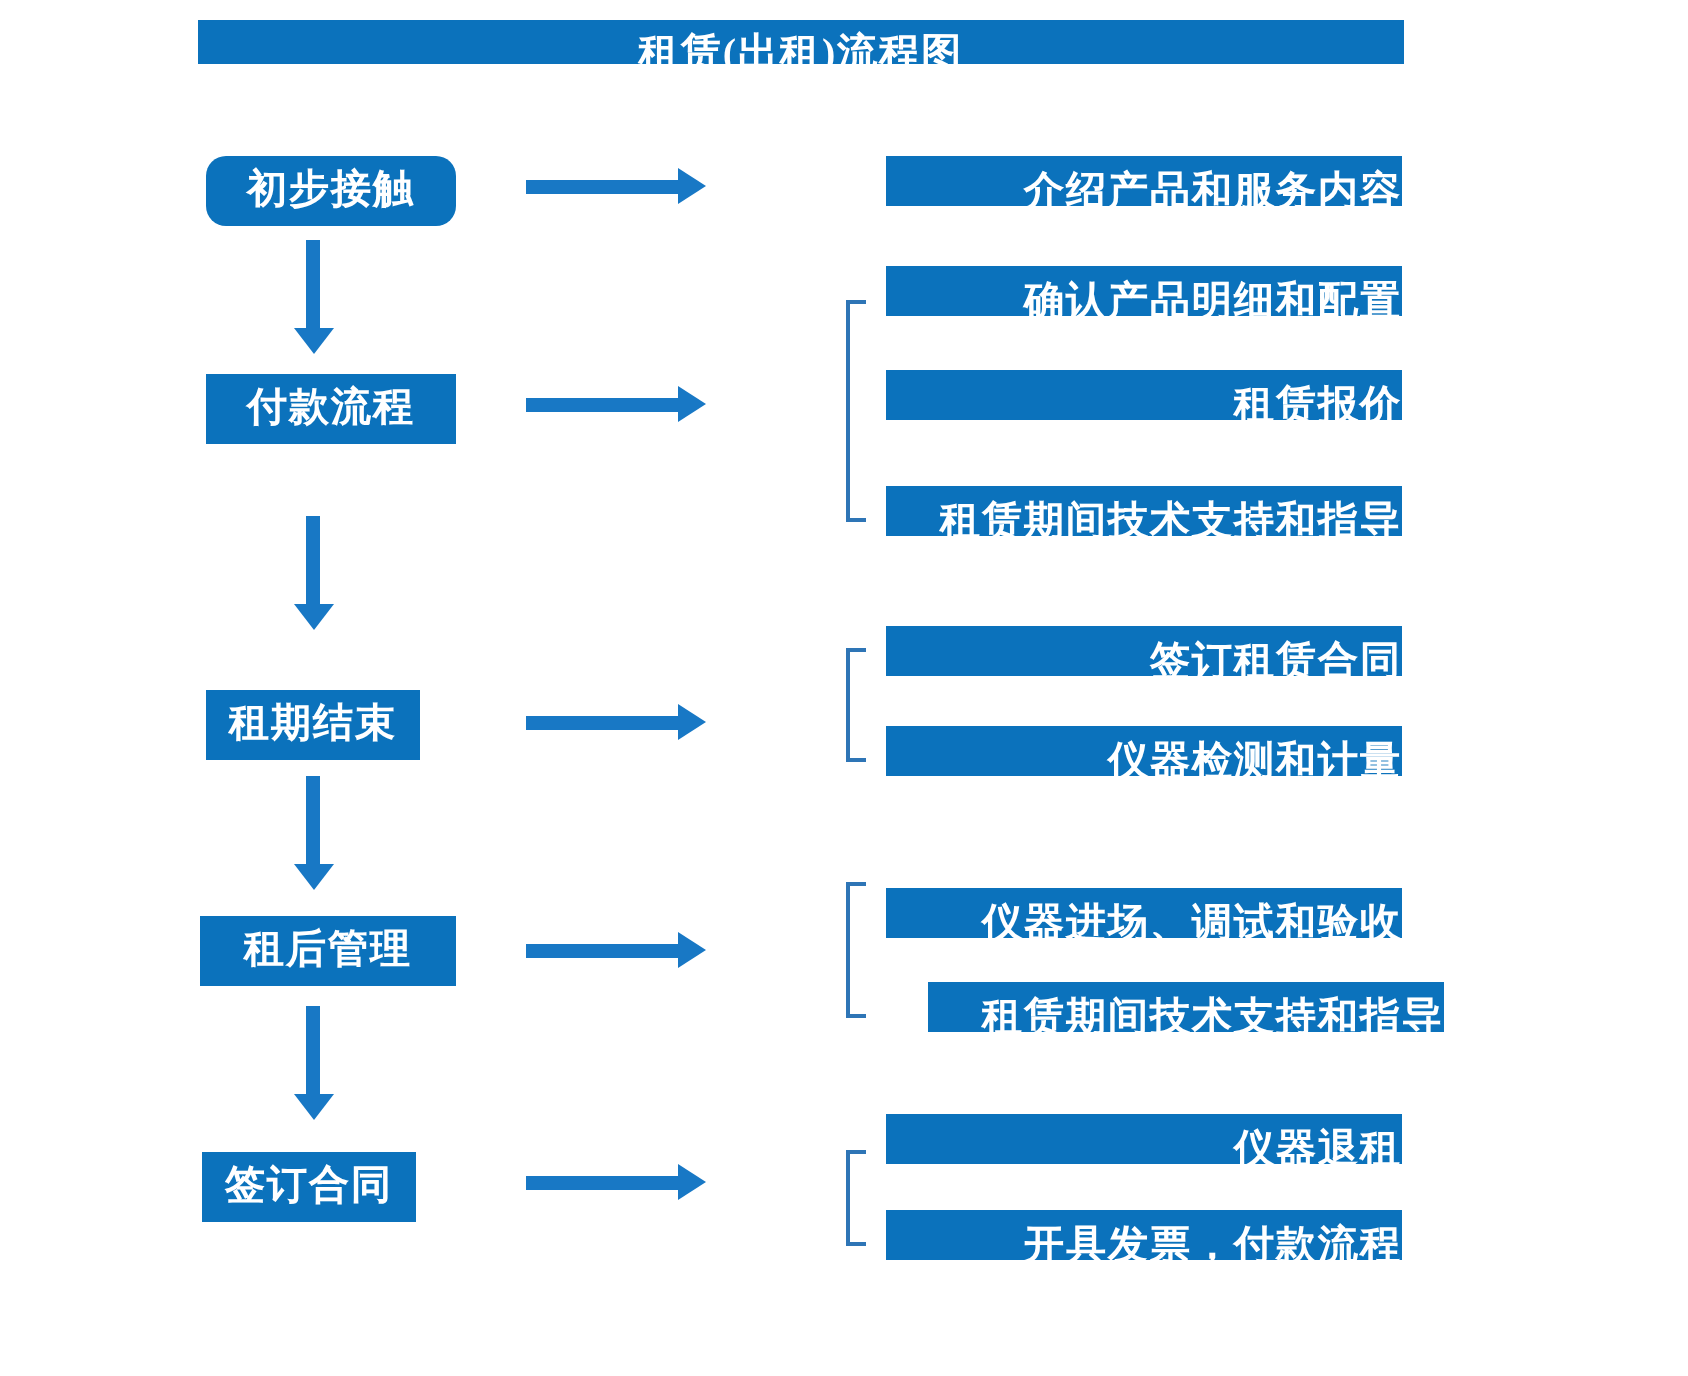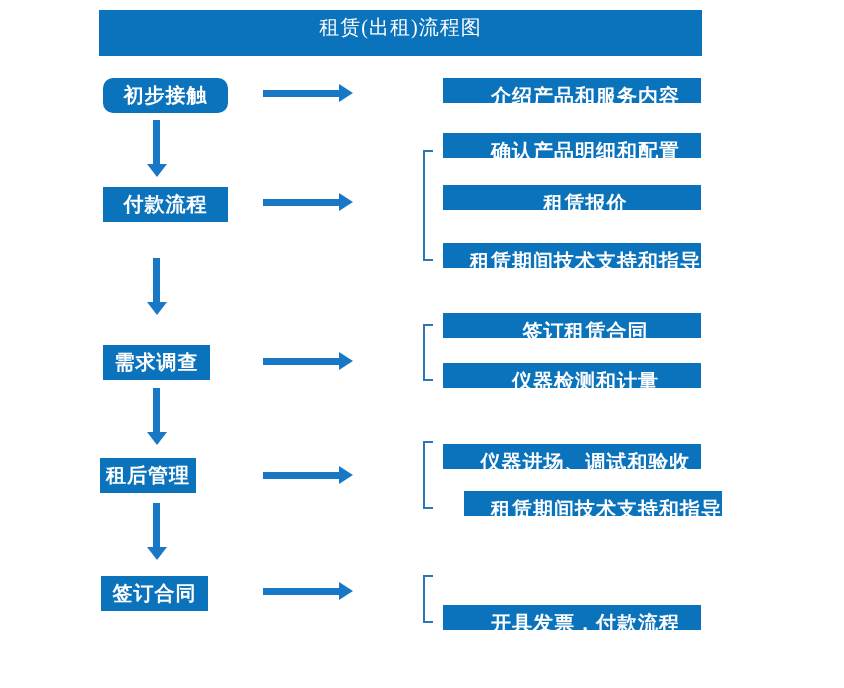--- a/index.html
+++ b/index.html
@@ -11,25 +11,25 @@
     position: relative;
     width: 844px;
     height: 688px;
     background: var(--background, #ffffff);
     font-family: "Liberation Serif", "DejaVu Serif", serif;
     overflow: hidden;
   }
   .title-bar {
     position: absolute;
     left: 99px; top: 10px;
-    width: 603px; height: 46px;
+    width: 603px; height: 22px;
     background: var(--primary, #0B72BC);
     color: var(--box_text, #ffffff);
     font-size: 20px;
-    font-weight: normal;
+    font-weight: bold;
     line-height: 35px;
     text-align: center;
     letter-spacing: 1px;
   }
   .box {
     position: absolute;
     background: var(--primary, #0B72BC);
     color: var(--box_text, #ffffff);
     font-size: 20px;
     font-weight: bold;
@@ -42,21 +42,21 @@
     height: 35px;
     line-height: 35px;
   }
   .detail {
     left: 443px;
     width: 258px;
     height: 25px;
     line-height: 36px;
     padding-left: 27px;
     box-sizing: border-box;
-    text-align: center;
+    text-align: right;
   }
   
   .h-arrow {
     position: absolute;
     left: 263px;
     width: 90px;
     height: 18px;
   }
   .h-arrow .shaft {
     position: absolute;
@@ -106,22 +106,22 @@
 </style>
 </head>
 <body>
 
 <div class="canvas">
 
   <div class="title-bar">租赁(出租)流程图</div>
 
   <div class="box step" style="left:103px; top:78px;  width:125px;border-radius:10px;">初步接触</div>
   <div class="box step" style="left:103px; top:187px; width:125px;">付款流程</div>
-  <div class="box step" style="left:103px; top:345px; width:107px;">需求调查</div>
-  <div class="box step" style="left:100px; top:458px; width:96px;">租后管理</div>
+  <div class="box step" style="left:103px; top:345px; width:107px;">租期结束</div>
+  <div class="box step" style="left:100px; top:458px; width:128px;">租后管理</div>
   <div class="box step" style="left:101px; top:576px; width:107px;">签订合同</div>
 
   <div class="v-arrow" style="top:120px; height:57px;">
     <div class="shaft"></div>
     <div class="head"></div>
   </div>
   <div class="v-arrow" style="top:258px; height:57px;">
     <div class="shaft"></div>
     <div class="head"></div>
   </div>
@@ -161,15 +161,16 @@
   <div class="bracket" style="top:575px; height:48px;"></div>
 
   <div class="box detail" style="top:78px;">介绍产品和服务内容</div>
   <div class="box detail" style="top:133px;">确认产品明细和配置</div>
   <div class="box detail" style="top:185px;">租赁报价</div>
   <div class="box detail" style="top:243px;">租赁期间技术支持和指导</div>
   <div class="box detail" style="top:313px;">签订租赁合同</div>
   <div class="box detail" style="top:363px;">仪器检测和计量</div>
   <div class="box detail" style="top:444px;">仪器进场、调试和验收</div>
   <div class="box detail" style="top:491px;margin-left:21px;">租赁期间技术支持和指导</div>
+  <div class="box detail" style="top:557px;">仪器退租</div>
   <div class="box detail" style="top:605px;">开具发票，付款流程</div>
 
 </div>
 
 </body></html>

